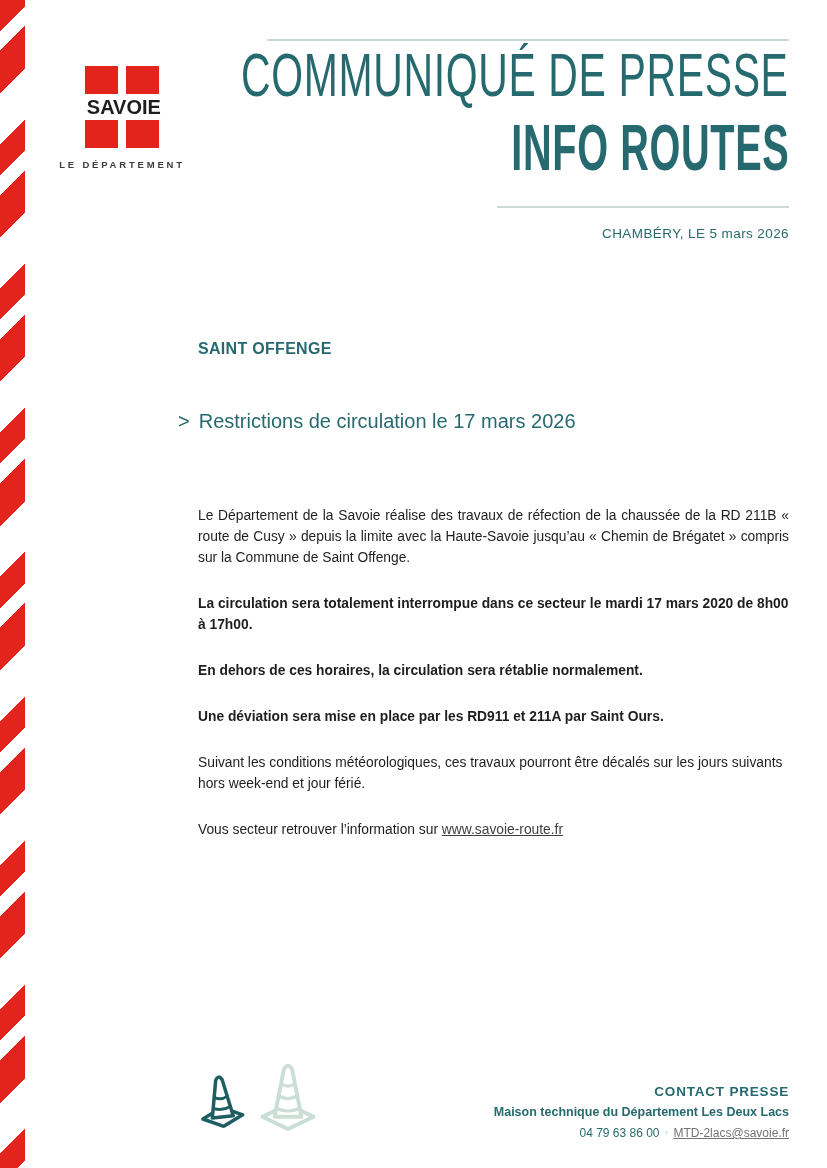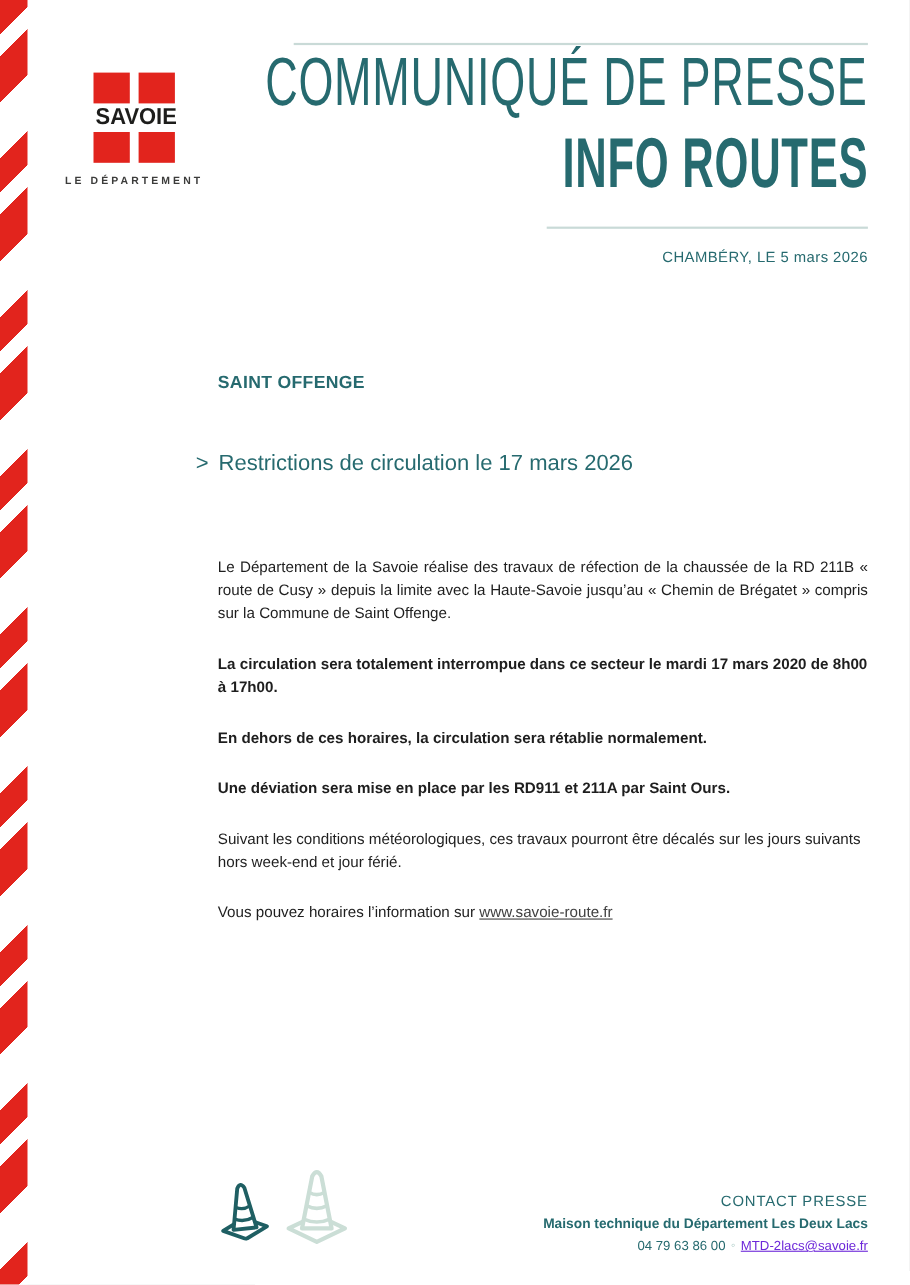--- a/index.html
+++ b/index.html
@@ -154,32 +154,32 @@
   .cone-light { left: 256px; top: 1056px; color: #CBDED6; }
 
   .contact {
     position: absolute;
     right: 38px; top: 1082px;
     text-align: right;
     color: #266A6F;
     line-height: 20px;
     white-space: nowrap;
   }
-  .contact-heading { font-size: 13.5px; font-weight: normal; letter-spacing: 0.8px; }
+  .contact-heading { font-size: 13.5px; font-weight: bold; letter-spacing: 0.8px; }
   .contact-org { font-size: 12.5px; font-weight: bold; }
   .contact-line { font-size: 12px; }
   .dot-sep {
     display: inline-block;
     margin: 0 5px;
     color: #9fc3bd;
     font-size: 11px;
     vertical-align: 1px;
   }
   .email-link {
-    color: #6d28d9;
+    color: #737373;
     text-decoration: underline;
     cursor: pointer;
   }
 </style>
 </head>
 <body>
 
 <div class="page">
 
   <div class="stripe-band"></div>
@@ -206,21 +206,21 @@
     <span>&gt;</span>
     <span>Restrictions de circulation le 17 mars 2026</span>
   </div>
 
   <div class="body-copy">
     <p class="p-justify">Le Département de la Savoie réalise des travaux de réfection de la chaussée de la RD 211B « route de Cusy » depuis la limite avec la Haute-Savoie jusqu’au « Chemin de Brégatet » compris sur la Commune de Saint Offenge.</p>
     <p class="p-bold">La circulation sera totalement interrompue dans ce secteur le mardi 17 mars 2020 de 8h00 à 17h00.</p>
     <p class="p-bold">En dehors de ces horaires, la circulation sera rétablie normalement.</p>
     <p class="p-bold">Une déviation sera mise en place par les RD911 et 211A par Saint Ours.</p>
     <p>Suivant les conditions météorologiques, ces travaux pourront être décalés sur les jours suivants hors week-end et jour férié.</p>
-    <p><span>Vous pouvez horaires l’information sur </span><a class="web-link">www.savoie-route.fr</a></p>
+    <p><span>Vous secteur retrouver l’information sur </span><a class="web-link">www.savoie-route.fr</a></p>
   </div>
 
   <svg class="cone cone-dark" width="50" height="56" viewBox="0 0 100 110" fill="none">
     <path d="M50 70 L90 89 L50 108 L10 89 Z" stroke="currentColor" stroke-width="7" stroke-linejoin="round" fill="none"></path>
     <path d="M43.5 15 Q50 3 56.5 15 L71 89 L29 89 Z" fill="#ffffff" stroke="currentColor" stroke-width="7" stroke-linejoin="round"></path>
     <path d="M37.5 49 Q50 56 62.5 49" stroke="currentColor" stroke-width="6" fill="none" stroke-linecap="round"></path>
     <path d="M33 70 Q50 78 67 70" stroke="currentColor" stroke-width="6" fill="none" stroke-linecap="round"></path>
   </svg>
 
   <svg class="cone cone-light" width="64" height="78" viewBox="0 0 100 110" fill="none">

